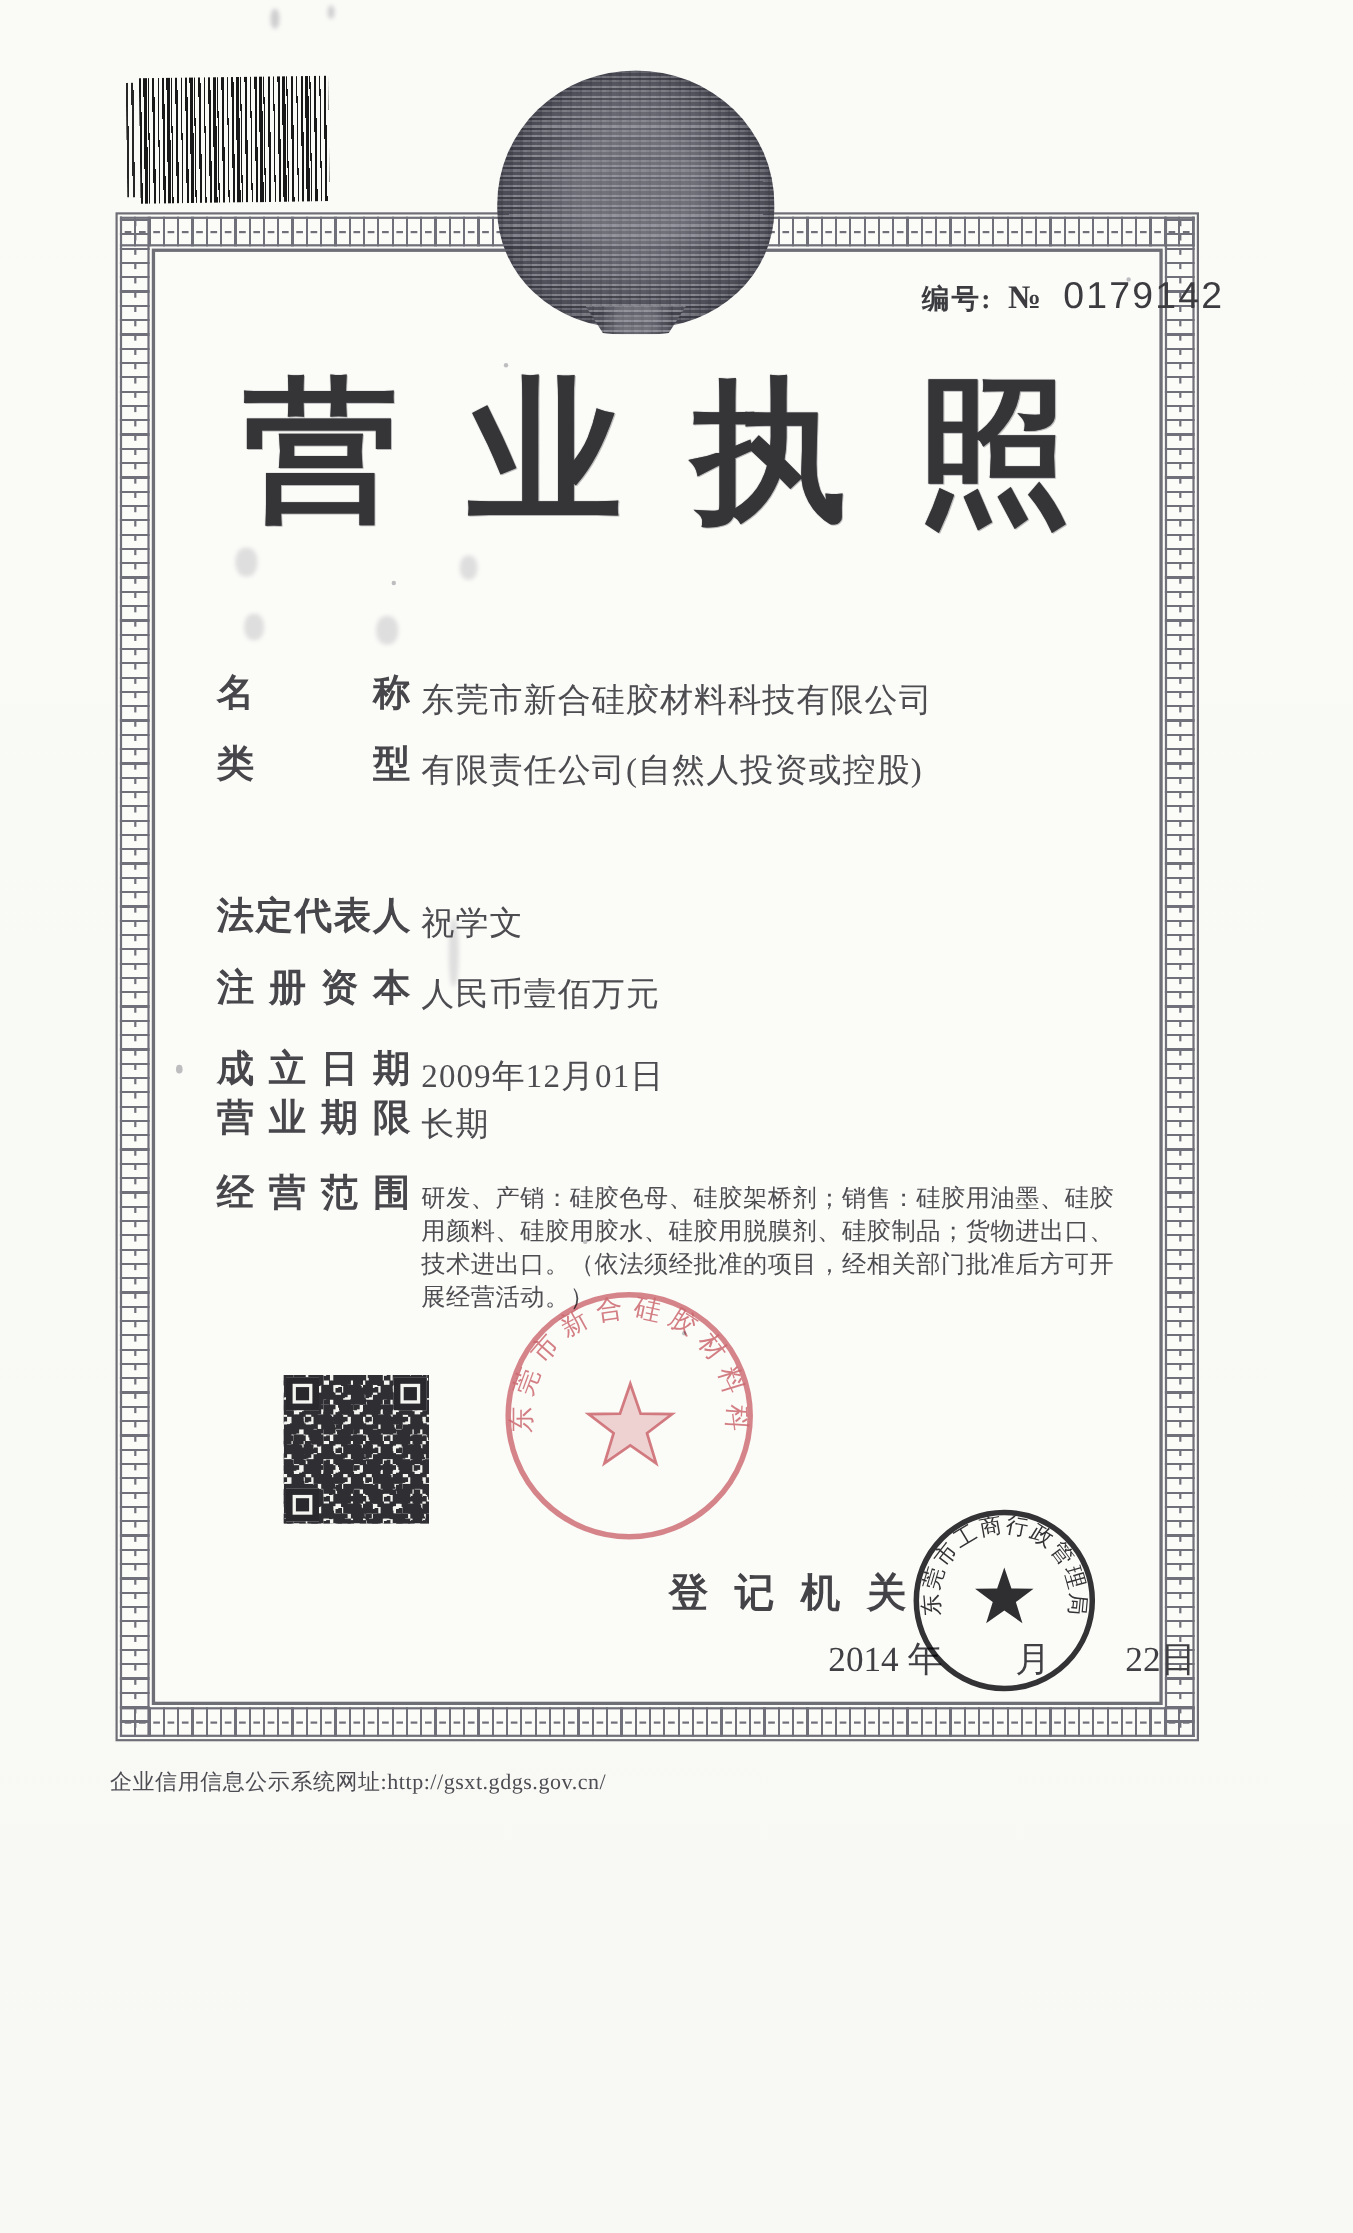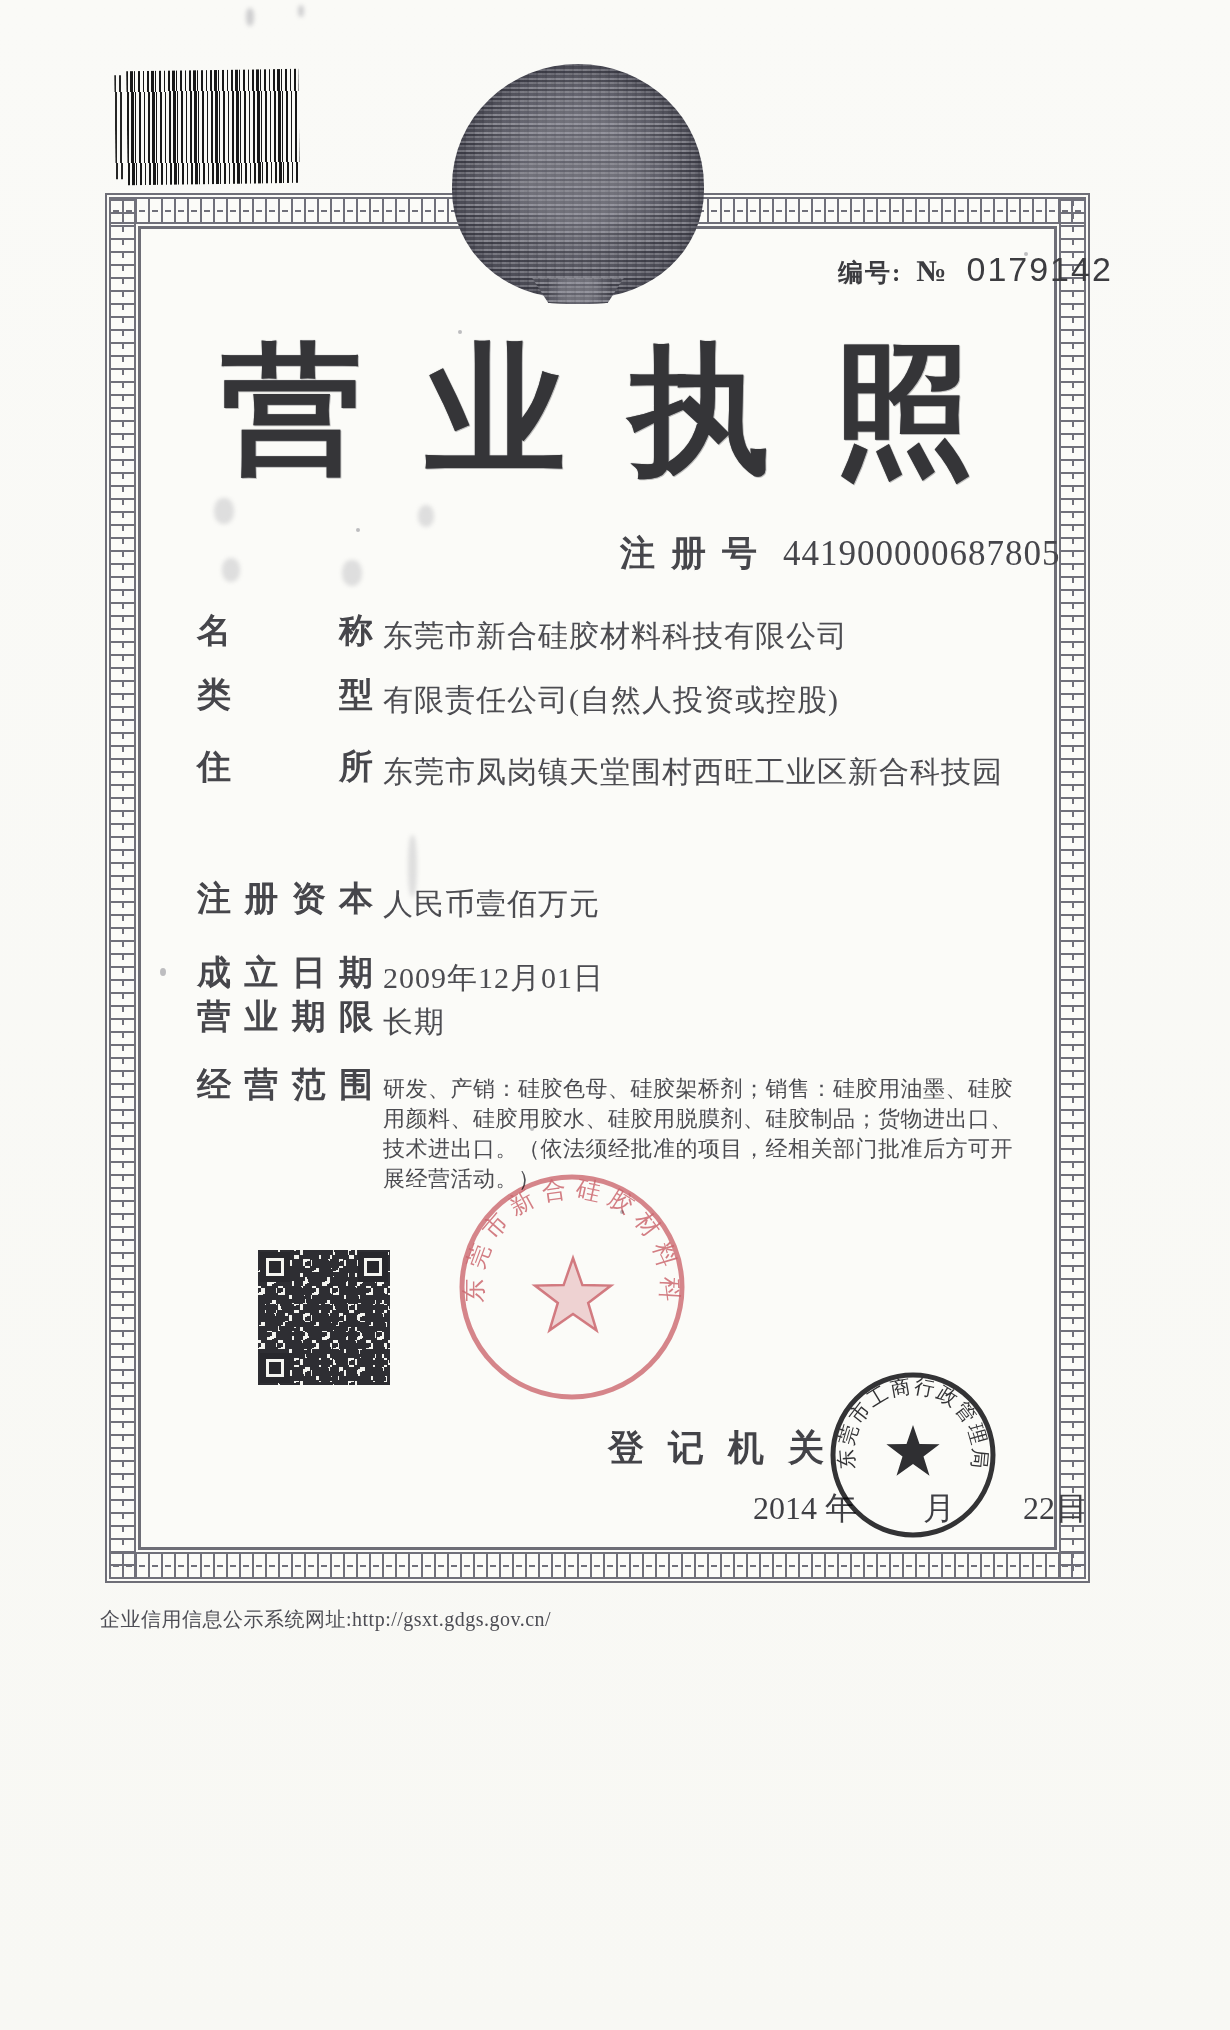--- a/index.html
+++ b/index.html
@@ -170,36 +170,32 @@
   </div>
 
   <div class="serial">
     <span class="lbl">编号:</span>
     <span class="nsym">№</span>
     <span class="digits">0179142</span>
   </div>
 
   <h1 class="title">营业执照</h1>
 
-  <div class="regno">
-    <span class="rlabel">注册号</span>
-    <span class="rvalue">441900000687805</span>
-  </div>
 
   <div class="row" style="top:612px;">
     <div class="flabel">名称</div>
     <div class="fvalue">东莞市新合硅胶材料科技有限公司</div>
   </div>
   <div class="row" style="top:676px;">
     <div class="flabel">类型</div>
     <div class="fvalue">有限责任公司(自然人投资或控股)</div>
   </div>
-  <div class="row" style="top:748px;">
-    <div class="flabel">住所</div>
-    <div class="fvalue">东莞市凤岗镇天堂围村西旺工业区新合科技园</div>
+  <div class="row" style="top:815px;">
+    <div class="flabel">法定代表人</div>
+    <div class="fvalue">祝学文</div>
   </div>
   <div class="row" style="top:880px;">
     <div class="flabel">注册资本</div>
     <div class="fvalue">人民币壹佰万元</div>
   </div>
   <div class="row" style="top:938px;margin-top:16px;">
     <div class="flabel">成立日期</div>
     <div class="fvalue">2009年12月01日</div>
   </div>
   <div class="row" style="top:998px;">

